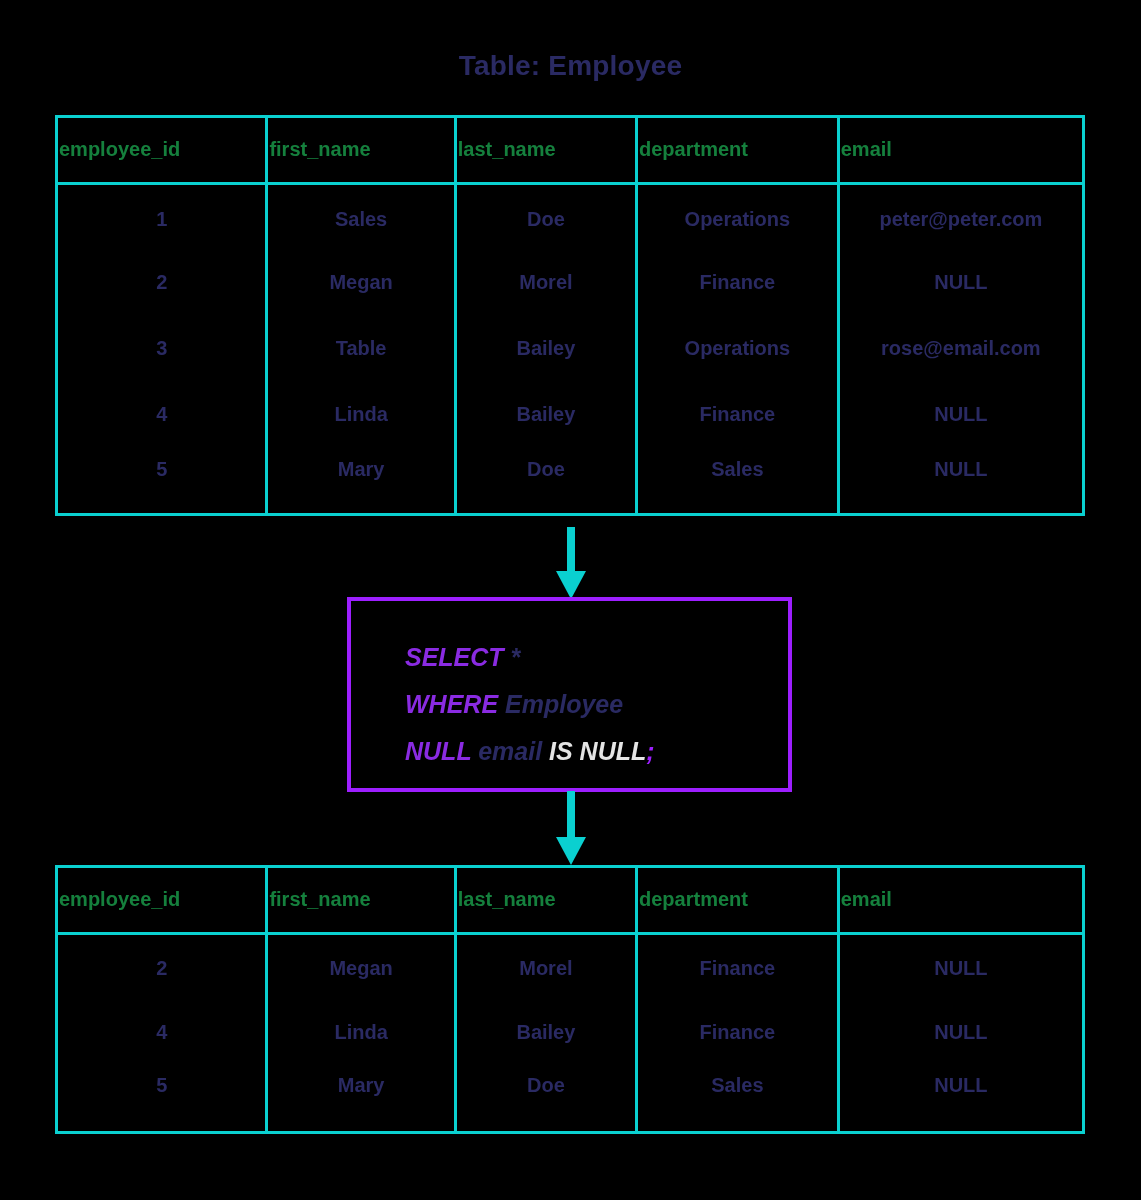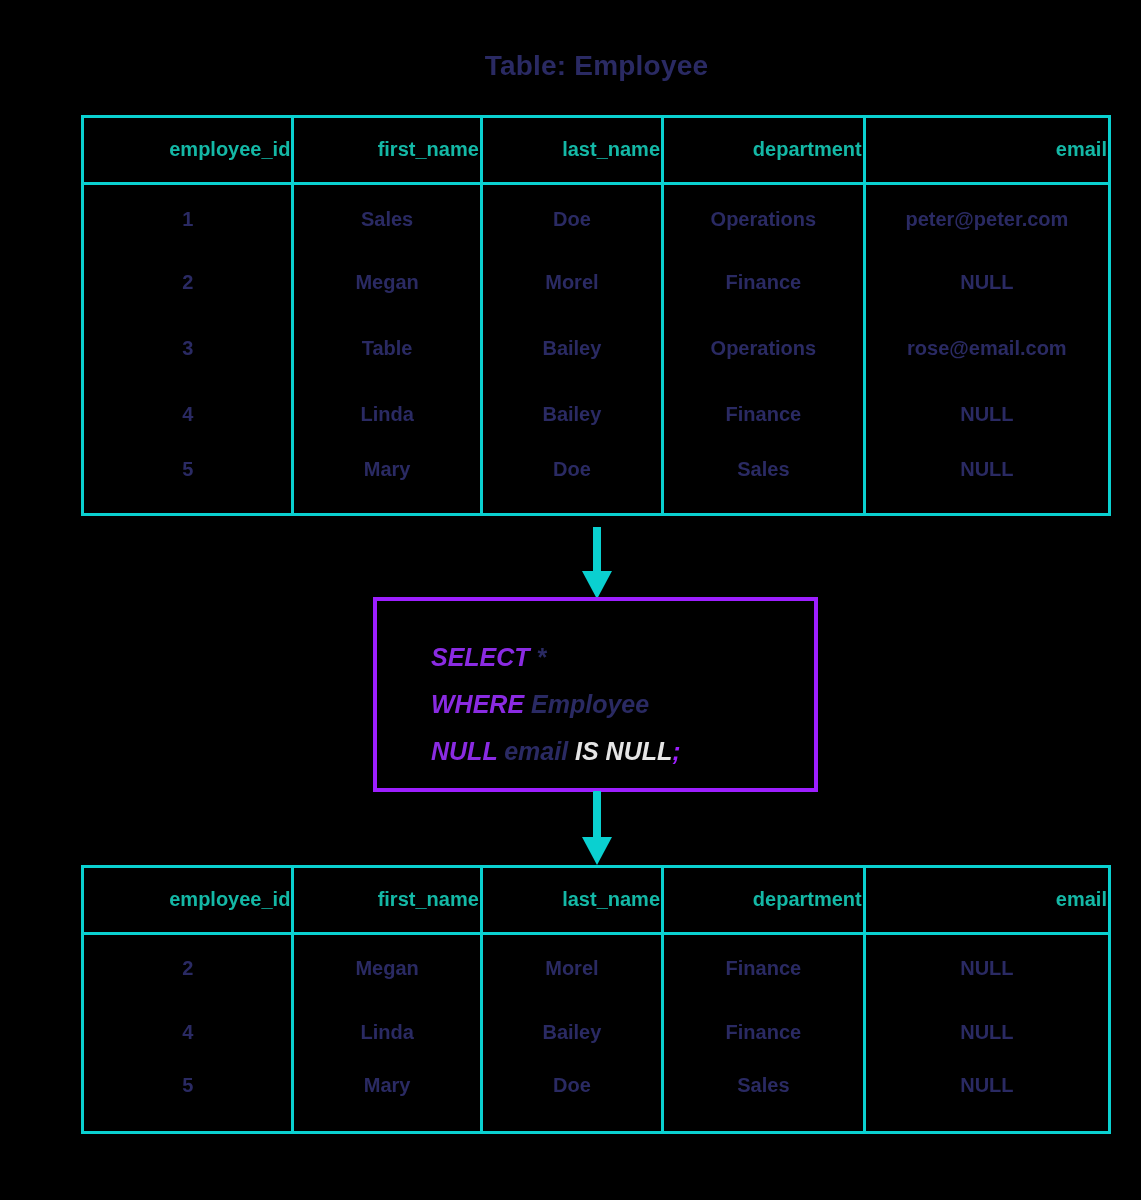--- a/index.html
+++ b/index.html
@@ -13,21 +13,20 @@
     font-family: "Liberation Sans", sans-serif;
     color: #2a2a63;
     overflow: hidden;
     position: relative;
   }
 
   .page {
     position: relative;
     width: 919px;
     height: 1200px;
-    margin-left: 26px;
   }
 
   
   .diagram-title {
     position: absolute;
     top: 50px;
     left: 0;
     width: 1141px;
     text-align: center;
     font-size: 28px;
@@ -56,25 +55,25 @@
 
   .db-table col.c0 { width: 20.4%; }
   .db-table col.c1 { width: 18.4%; }
   .db-table col.c2 { width: 17.7%; }
   .db-table col.c3 { width: 19.7%; }
   .db-table col.c4 { width: 23.8%; }
 
   .db-table th {
     font-size: 20px;
     font-weight: 700;
-    color: #14b8a6;
+    color: #15803d;
     height: 65px;
     border-right: 3px solid #0ad0d0;
     border-bottom: 3px solid #0ad0d0;
-    text-align: right;
+    text-align: left;
     vertical-align: middle;
     box-sizing: border-box;
   }
   .db-table th:last-child { border-right: none; }
 
   .db-table td {
     font-size: 20px;
     font-weight: 700;
     color: #2a2a63;
     height: 66px;

